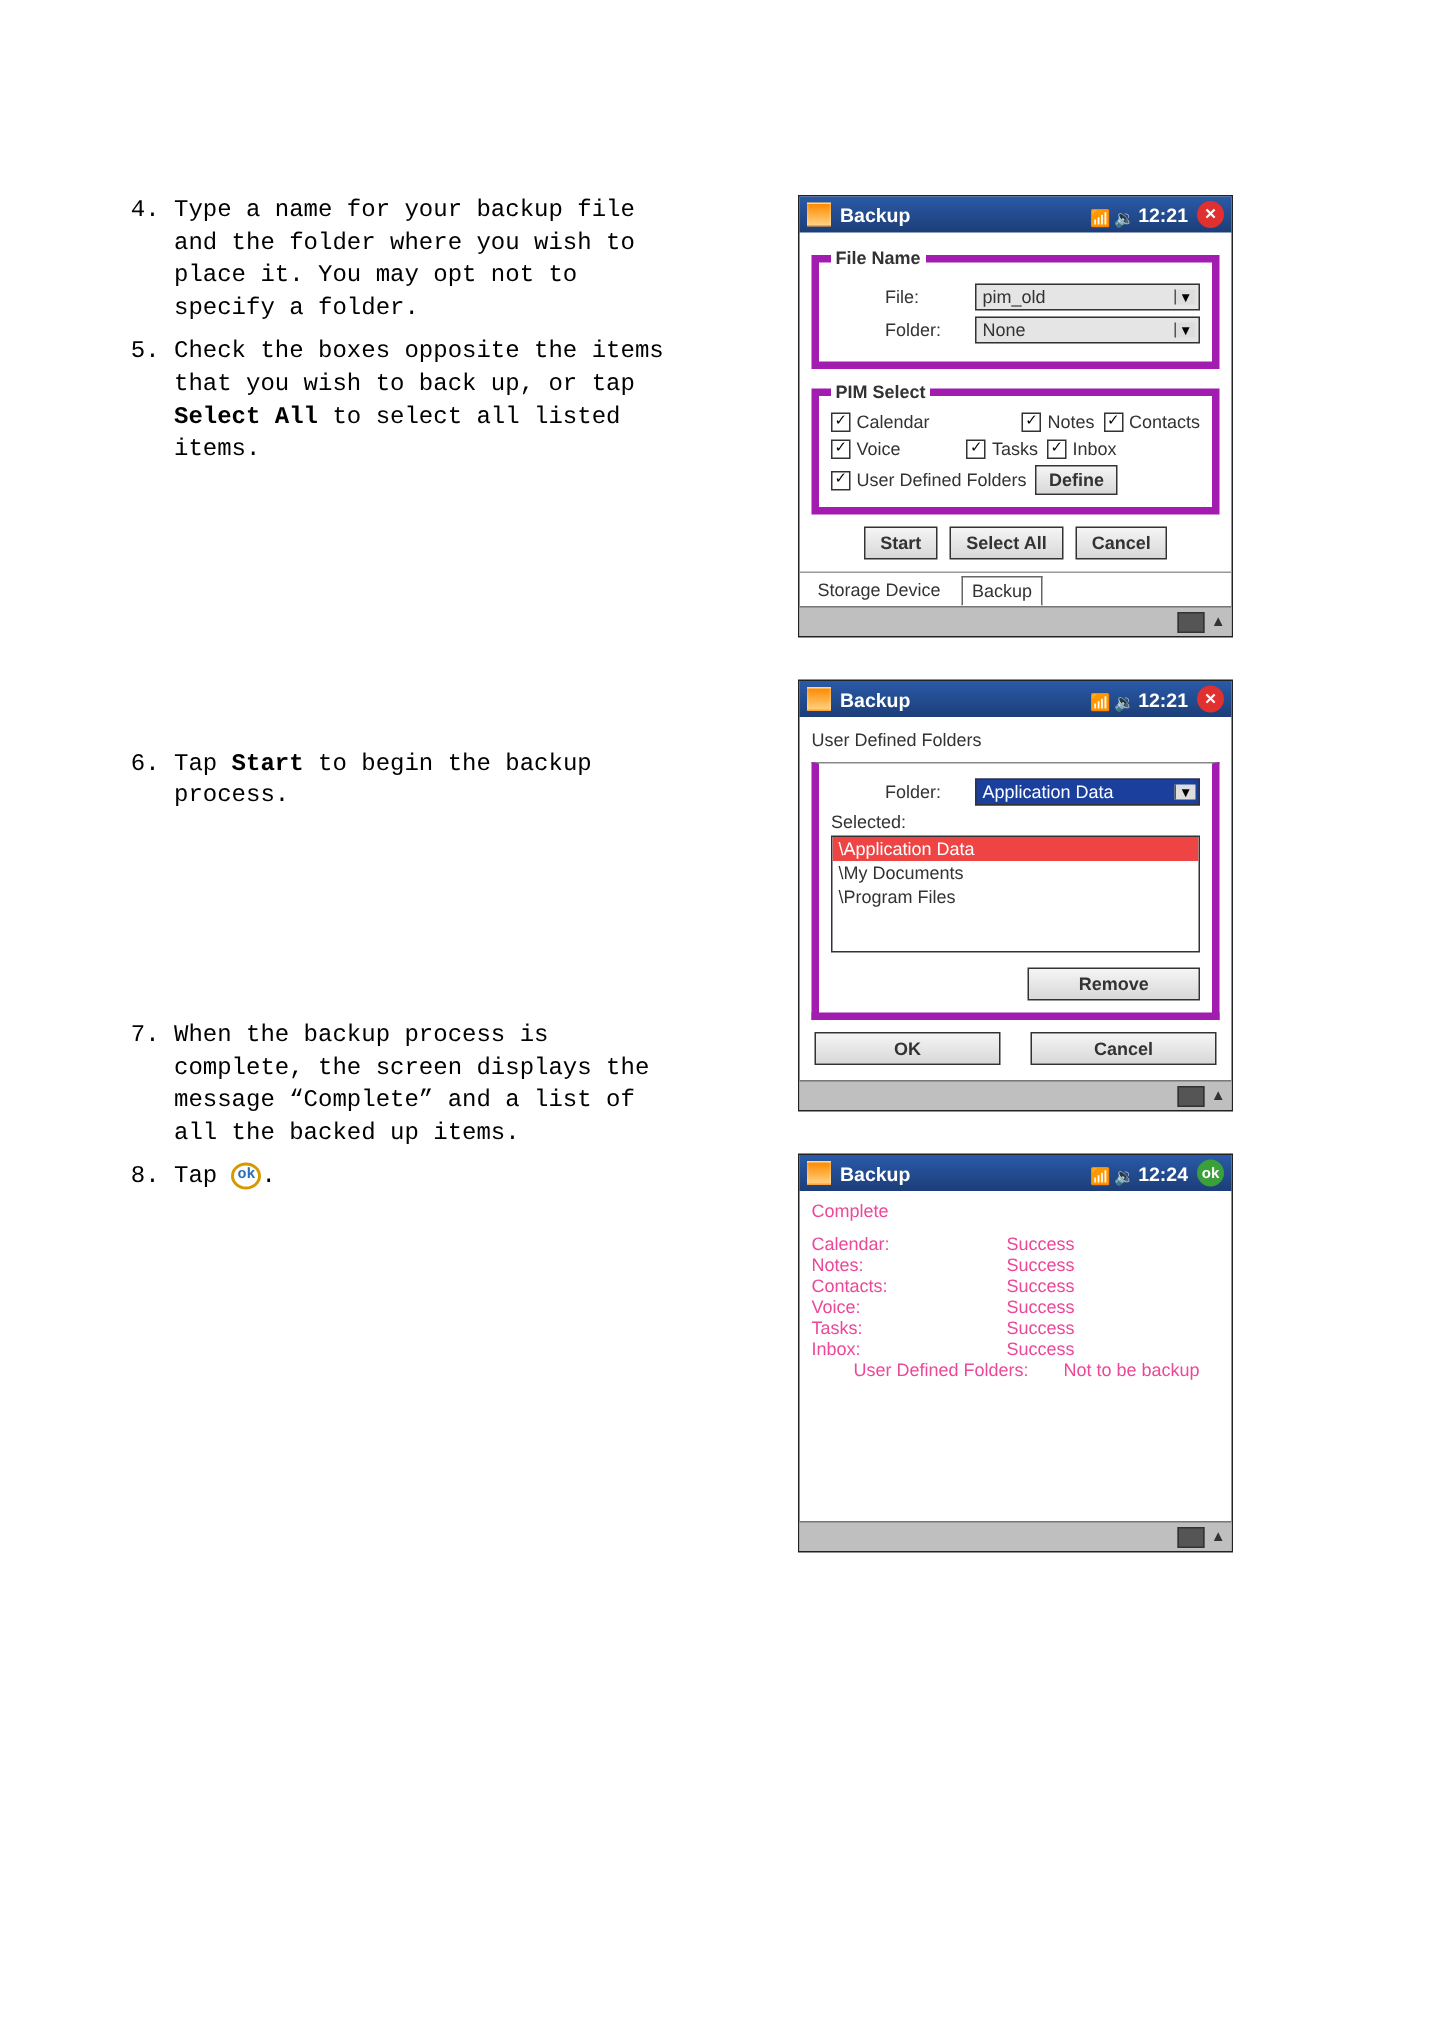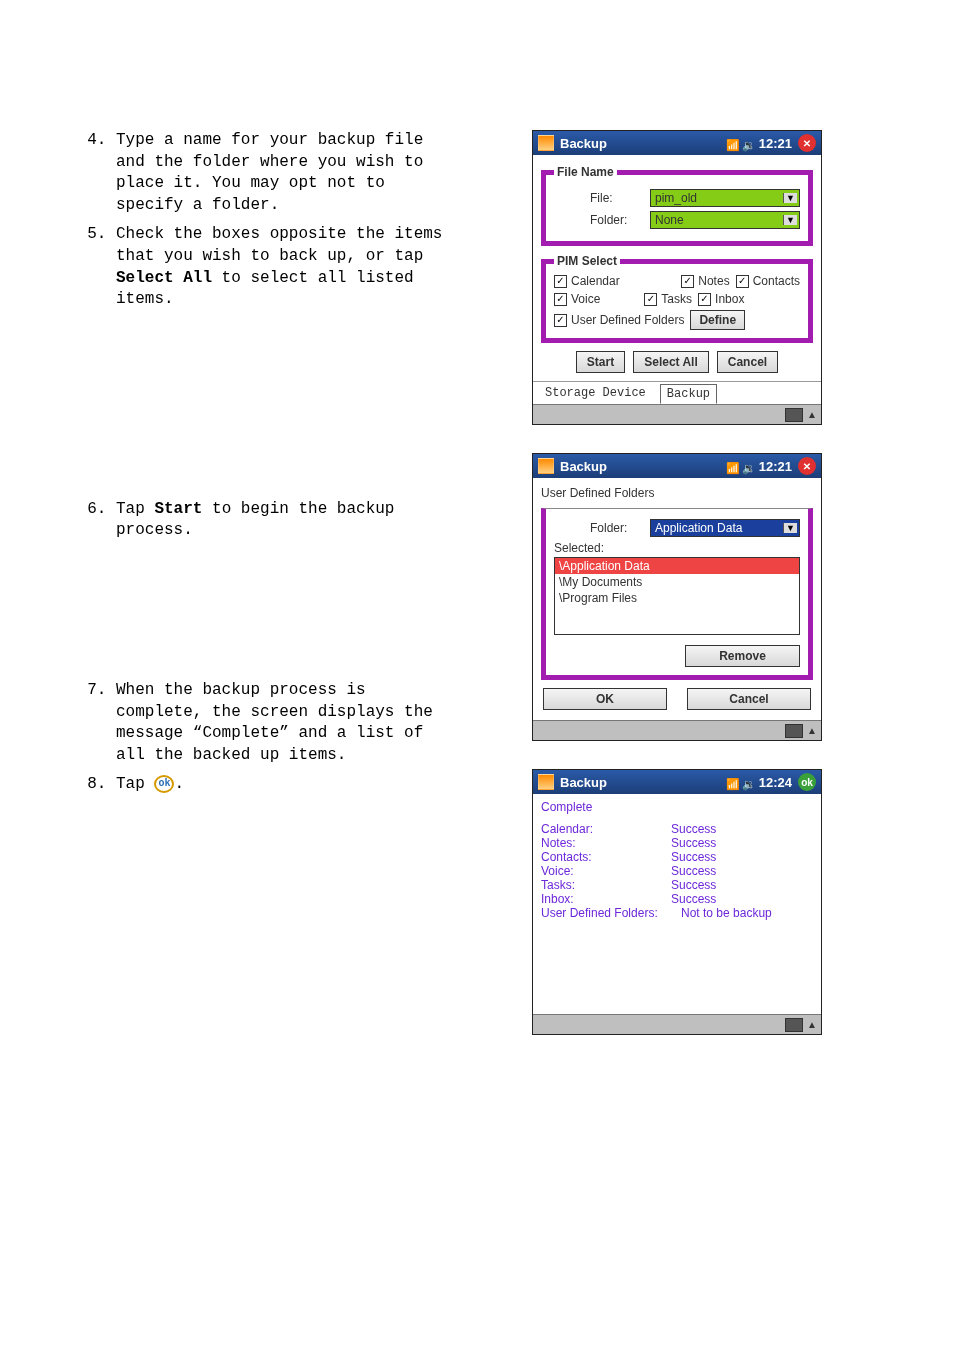--- a/index.html
+++ b/index.html
@@ -97,21 +97,21 @@
   legend { font-weight: 700; font-size: 12px; padding: 0 3px; }
   .row { display: flex; align-items: center; gap: 8px; margin: 4px 0; }
   .lbl { width: 52px; color: #333; margin-left: 36px; }
   .combo {
     flex: 1;
     border: 1px solid #333;
     height: 18px;
     display: flex; align-items: center;
     padding: 0 2px 0 4px;
     font-size: 12px;
-    background: #84cc16;
+    background: #e5e5e5;
   }
   .combo.selected { background: #1a3f9c; color: #fff; }
   .combo .arrow {
     margin-left: auto;
     width: 14px;
     border-left: 1px solid #555;
     text-align: center;
     font-size: 9px;
     background: #ddd; color:#000;
   }
@@ -130,40 +130,40 @@
     font-weight: 700;
   }
   .btn-row { display: flex; gap: 8px; justify-content: center; margin: 8px 0 4px 0; }
   .tabs {
     border-top: 1px solid #999;
     padding: 2px 6px 0 6px;
     display: flex;
     gap: 8px;
     font-size: 12px;
   }
-  .tab { padding: 2px 6px; font-family: Liberation Mono, monospace; }
+  .tab { padding: 2px 6px; }
   .tab.active { border: 1px solid #666; border-bottom: 1px solid #fff; background: #fff; font-weight:400; }
   .bottombar {
     background: #bfbfbf;
     height: 20px;
     display: flex; justify-content: flex-end; align-items: center;
     padding: 0 4px; gap: 4px;
     border-top: 1px solid #777;
   }
   .bb-icon {
     width: 18px; height: 14px; background: #555; border: 1px solid #333;
   }
   .bb-up { font-size: 10px; }
   .listbox {
     border: 1px solid #333; height: 78px; overflow: hidden;
     font-size: 12px;
   }
   .listbox .item { padding: 1px 4px; }
   .listbox .item.sel { background: #ef4444; color: #fff; }
-  .complete-list { padding: 4px 8px; font-size: 12px; color: #6d28d9; }
+  .complete-list { padding: 4px 8px; font-size: 12px; color: #ec4899; }
   .complete-list .crow { display: flex; }
   .complete-list .crow .k { width: 130px; }
   .footer-line {
     margin-top: 60px;
     border-top: 2px solid #2a4aa0;
     padding-top: 4px;
     display: flex; justify-content: space-between;
     font-size: 14px; color: #333;
   }
   .gap-large { height: 180px; }
@@ -355,21 +355,21 @@
             </div>
           <div class="crow">
               <span class="k">Tasks:</span>
               <span>Success</span>
             </div>
           <div class="crow">
               <span class="k">Inbox:</span>
               <span>Success</span>
             </div>
           <div class="crow">
-              <span class="k" style="width:140px;">User Defined Folders:</span>
+              <span class="k" style="width:140px;margin-left:28px;">User Defined Folders:</span>
               <span>Not to be backup</span>
             </div>
           <div style="height:90px;"></div>
         </div>
         <div class="bottombar">
           <span class="bb-icon"></span>
           <span class="bb-up">▲</span>
         </div>
       </div>
 

